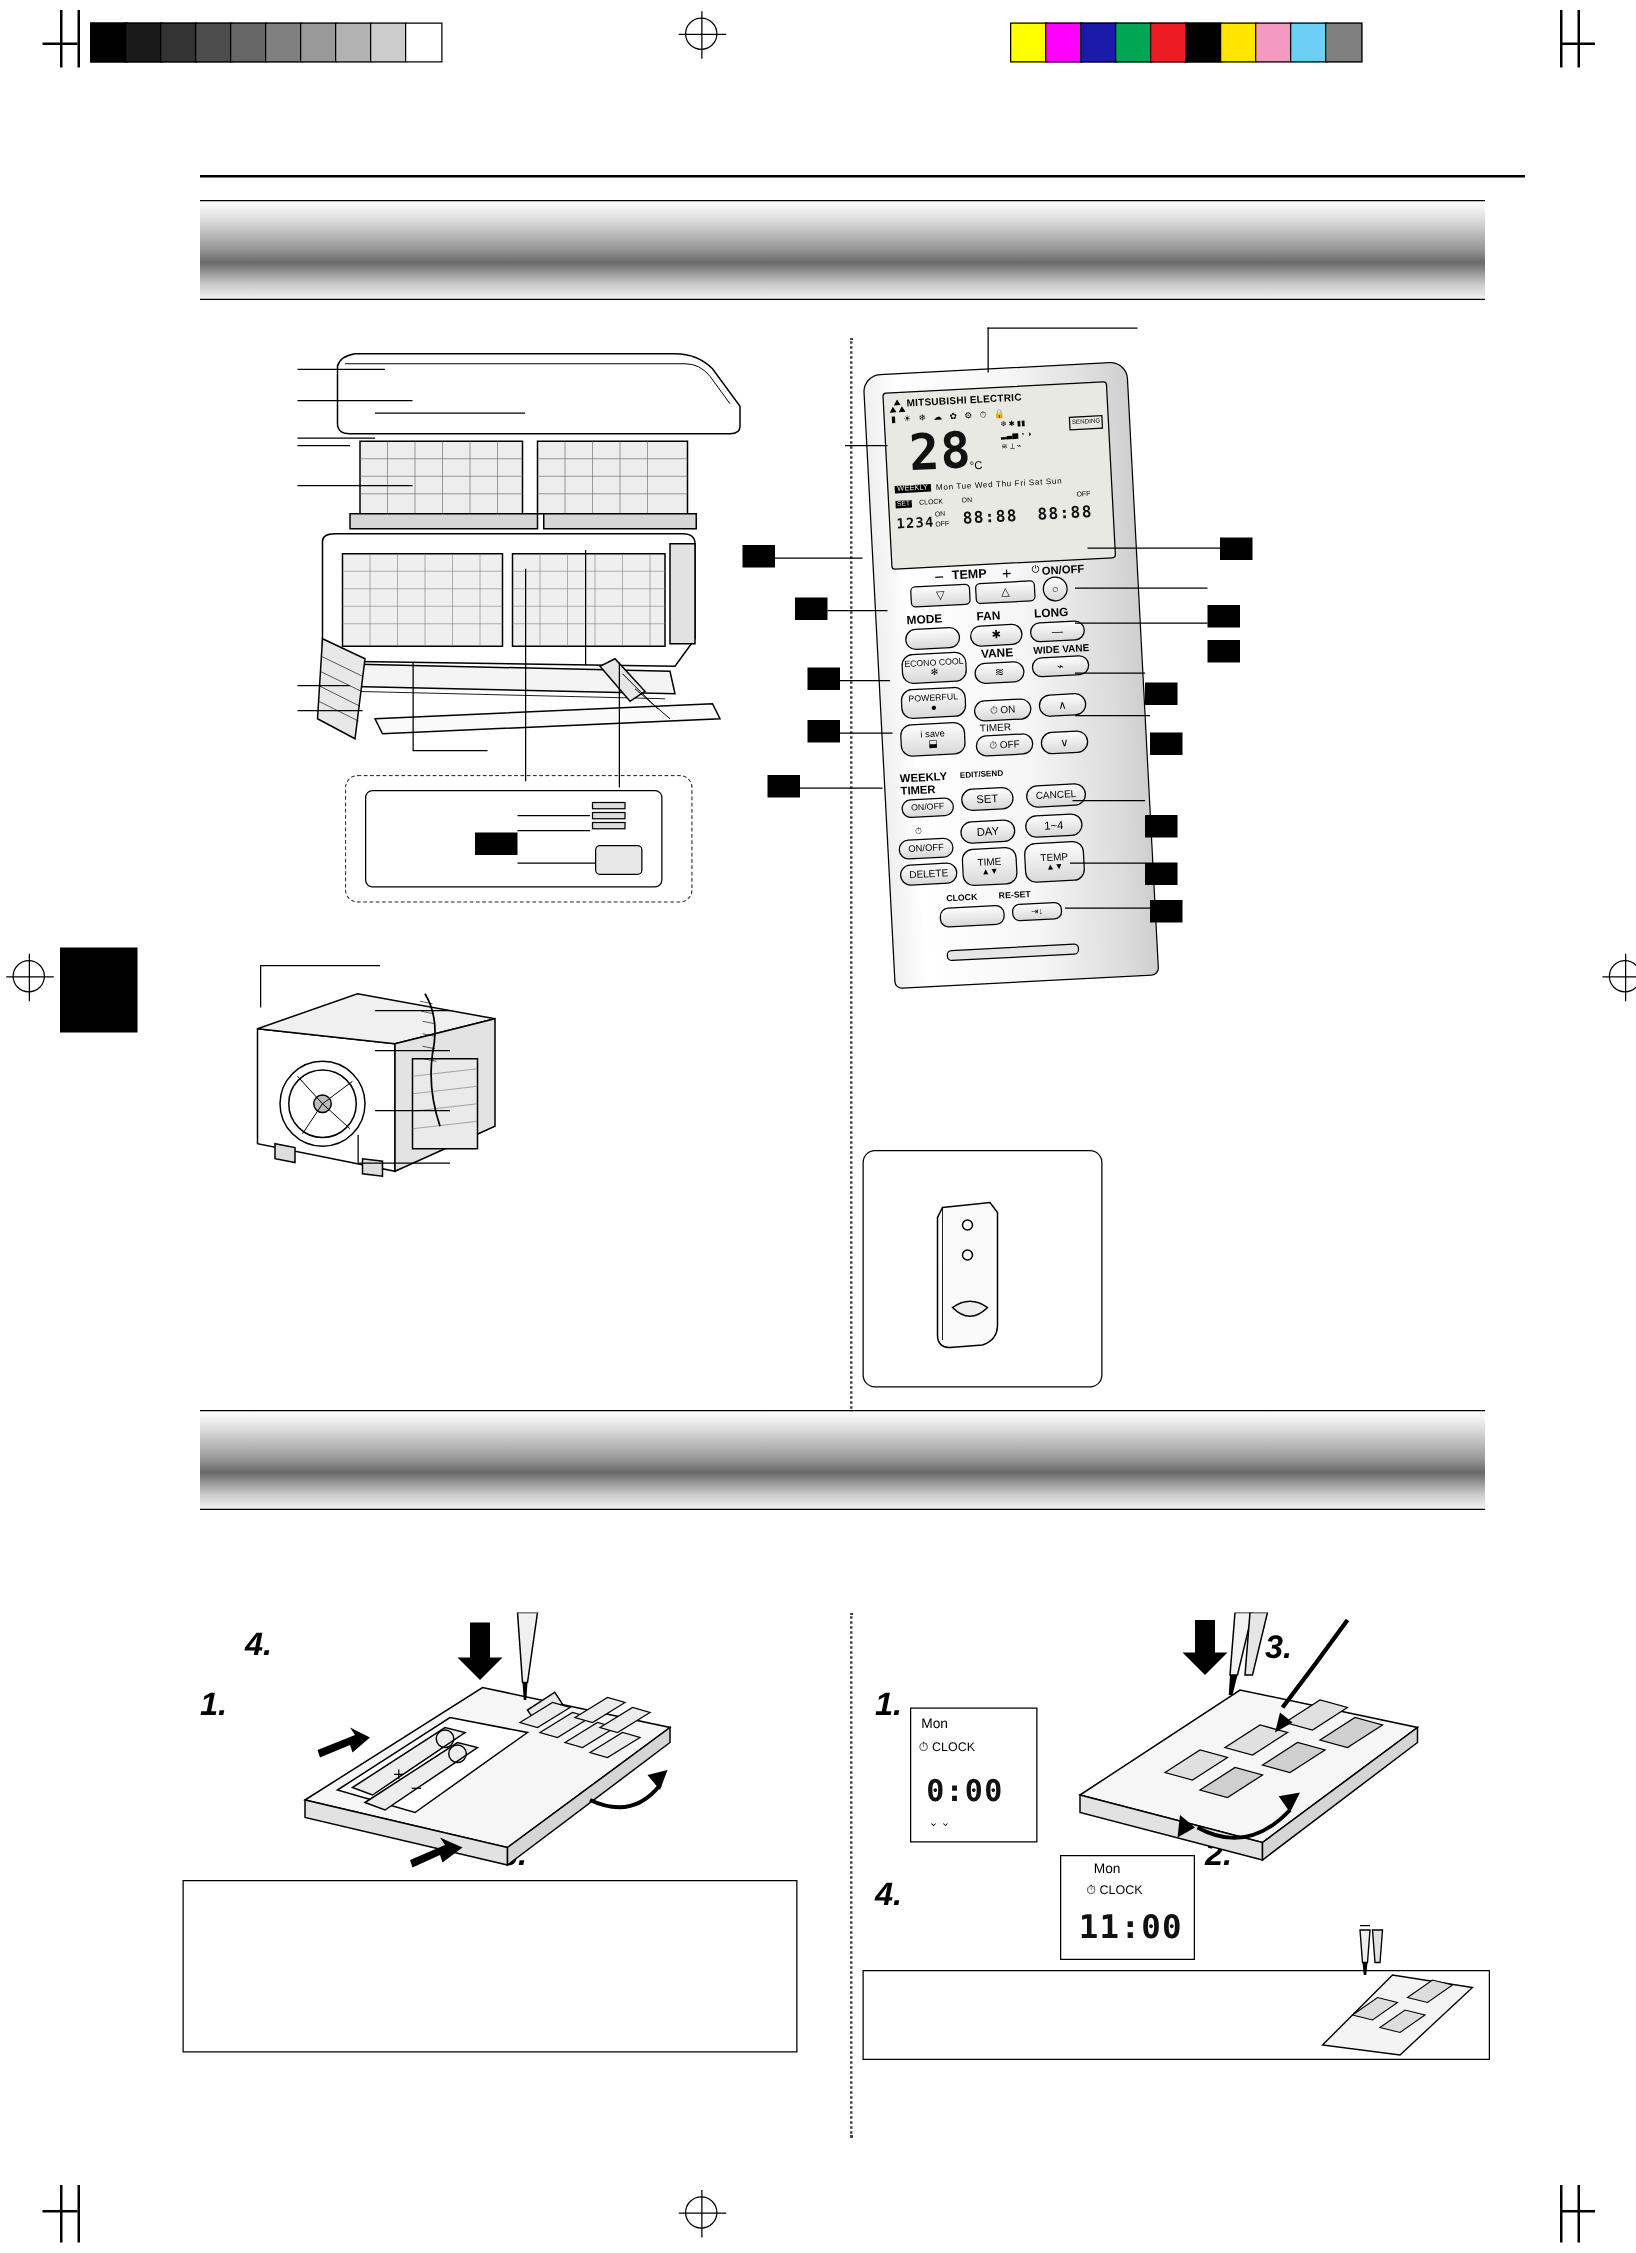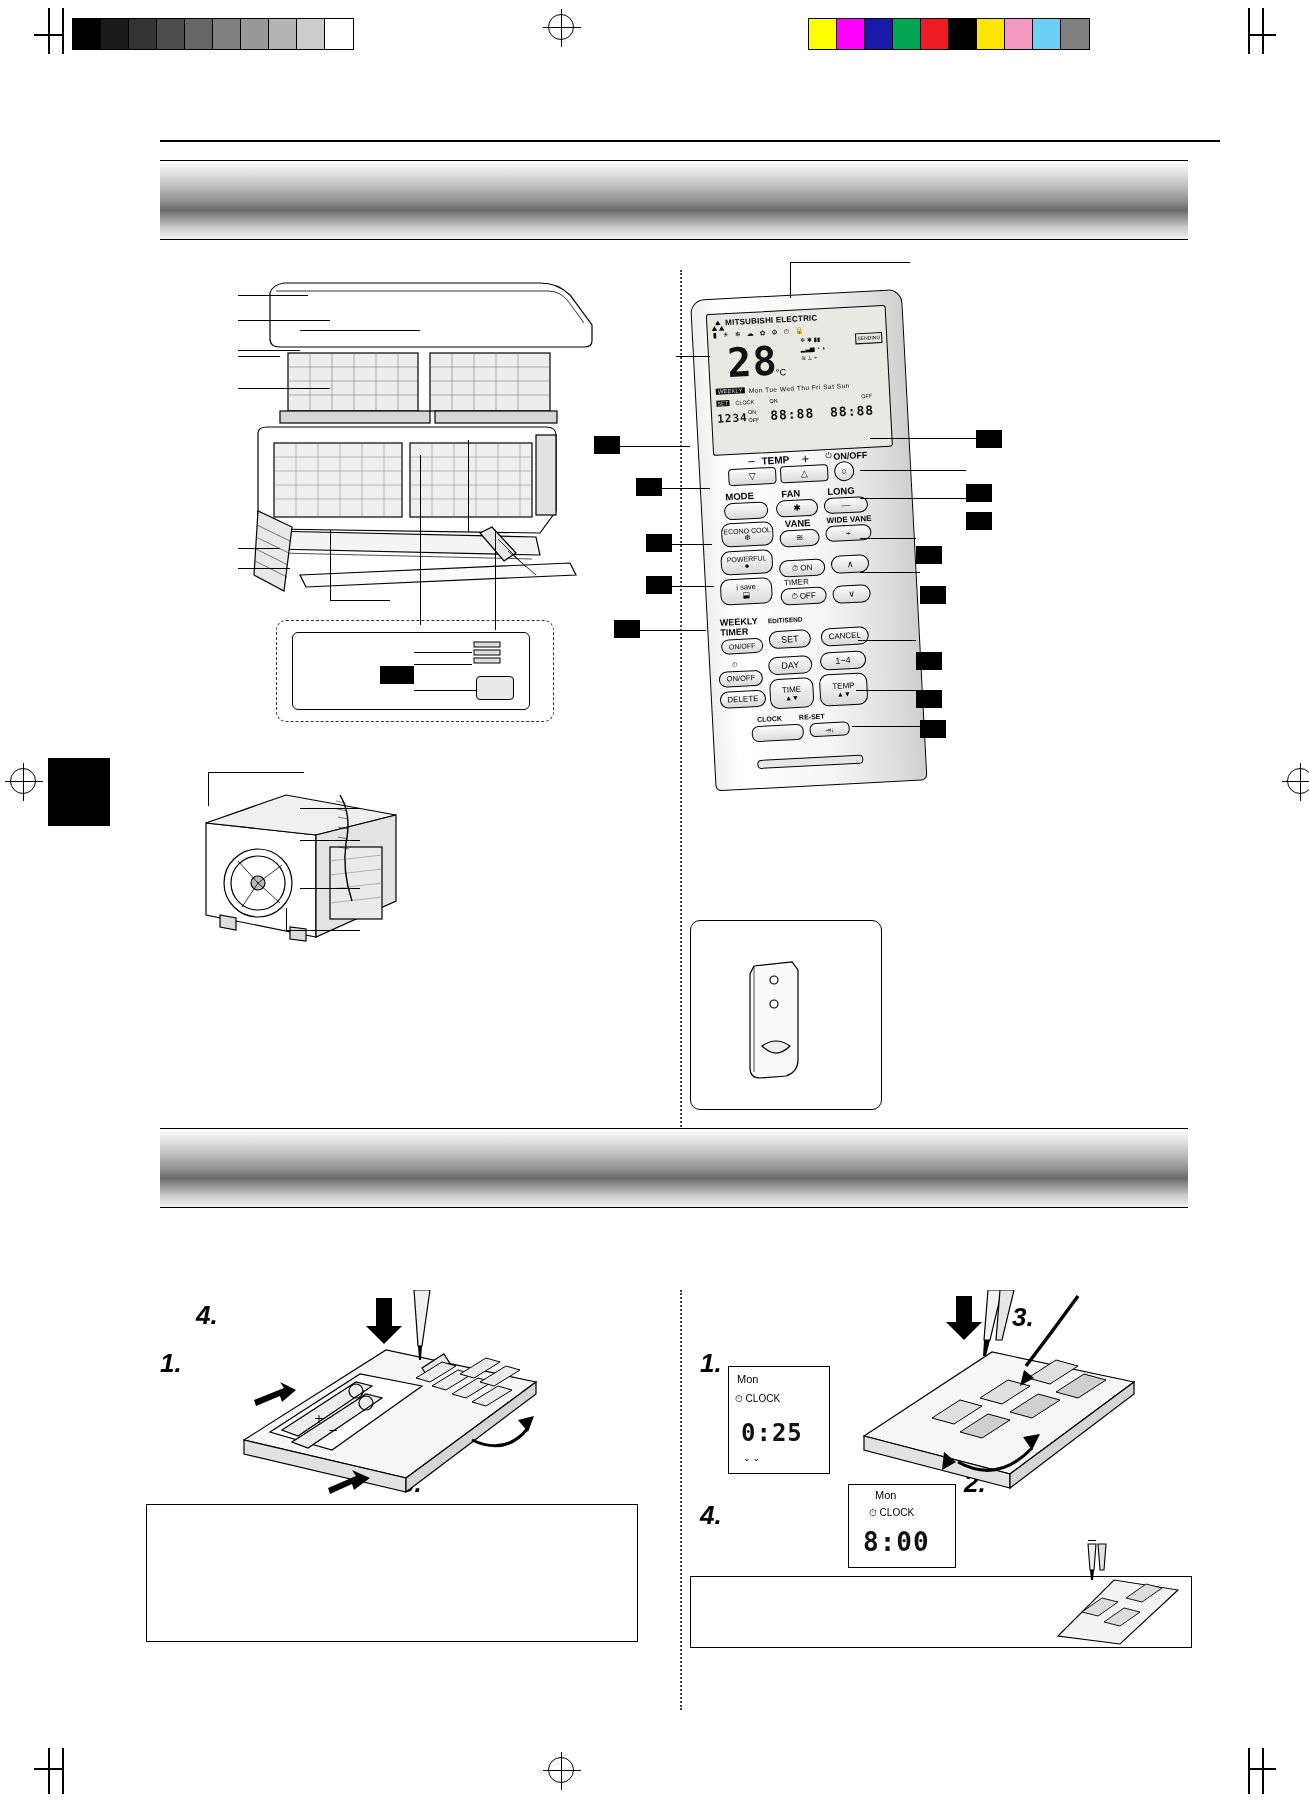--- a/index.html
+++ b/index.html
@@ -572,31 +572,31 @@
     </g>
   </svg>
 </div>
 
 <div class="fig-rect" style="left:728px;top:1366px;width:100px;height:106px;">
   <div class="abs" style="left:8px;top:6px;font-size:11px;">Mon</div>
   <div class="abs" style="left:6px;top:26px;font-size:10px;">
     <span>⏱</span>
     <span>CLOCK</span>
   </div>
-  <div class="abs seg" style="left:12px;top:52px;font-size:24px;font-weight:bold;">0:25</div>
+  <div class="abs seg" style="left:12px;top:52px;font-size:24px;font-weight:bold;">0:00</div>
   <div class="abs" style="left:14px;top:86px;font-size:9px;letter-spacing:2px;">⌄⌄</div>
 </div>
 
 <div class="fig-rect" style="left:848px;top:1484px;width:106px;height:82px;">
   <div class="abs" style="left:26px;top:4px;font-size:11px;">Mon</div>
   <div class="abs" style="left:20px;top:22px;font-size:10px;">
     <span>⏱</span>
     <span>CLOCK</span>
   </div>
-  <div class="abs seg" style="left:14px;top:42px;font-size:26px;font-weight:bold;">8:00</div>
+  <div class="abs seg" style="left:14px;top:42px;font-size:26px;font-weight:bold;">11:00</div>
 </div>
 
 <div class="note-box" style="left:690px;top:1576px;width:500px;height:70px;"></div>
 <div class="abs" style="left:1052px;top:1540px;width:130px;height:110px;">
   <svg width="130" height="110" viewBox="0 0 130 110" xmlns="http://www.w3.org/2000/svg">
       <g fill="none" stroke="#000" stroke-width="1.1">
   <path d="M6 96 L62 40 L126 50 L68 104 Z" fill="#f4f4f4"></path>
   <path d="M36 4 L44 4 L42 30 L38 30 Z" fill="#eee"></path>
   <path d="M46 4 L54 4 L52 30 L48 30 Z" fill="#e2e2e2"></path>
   <path d="M38 30 L42 30 L41 40 L39 40 Z" fill="#000" stroke="none"></path>

